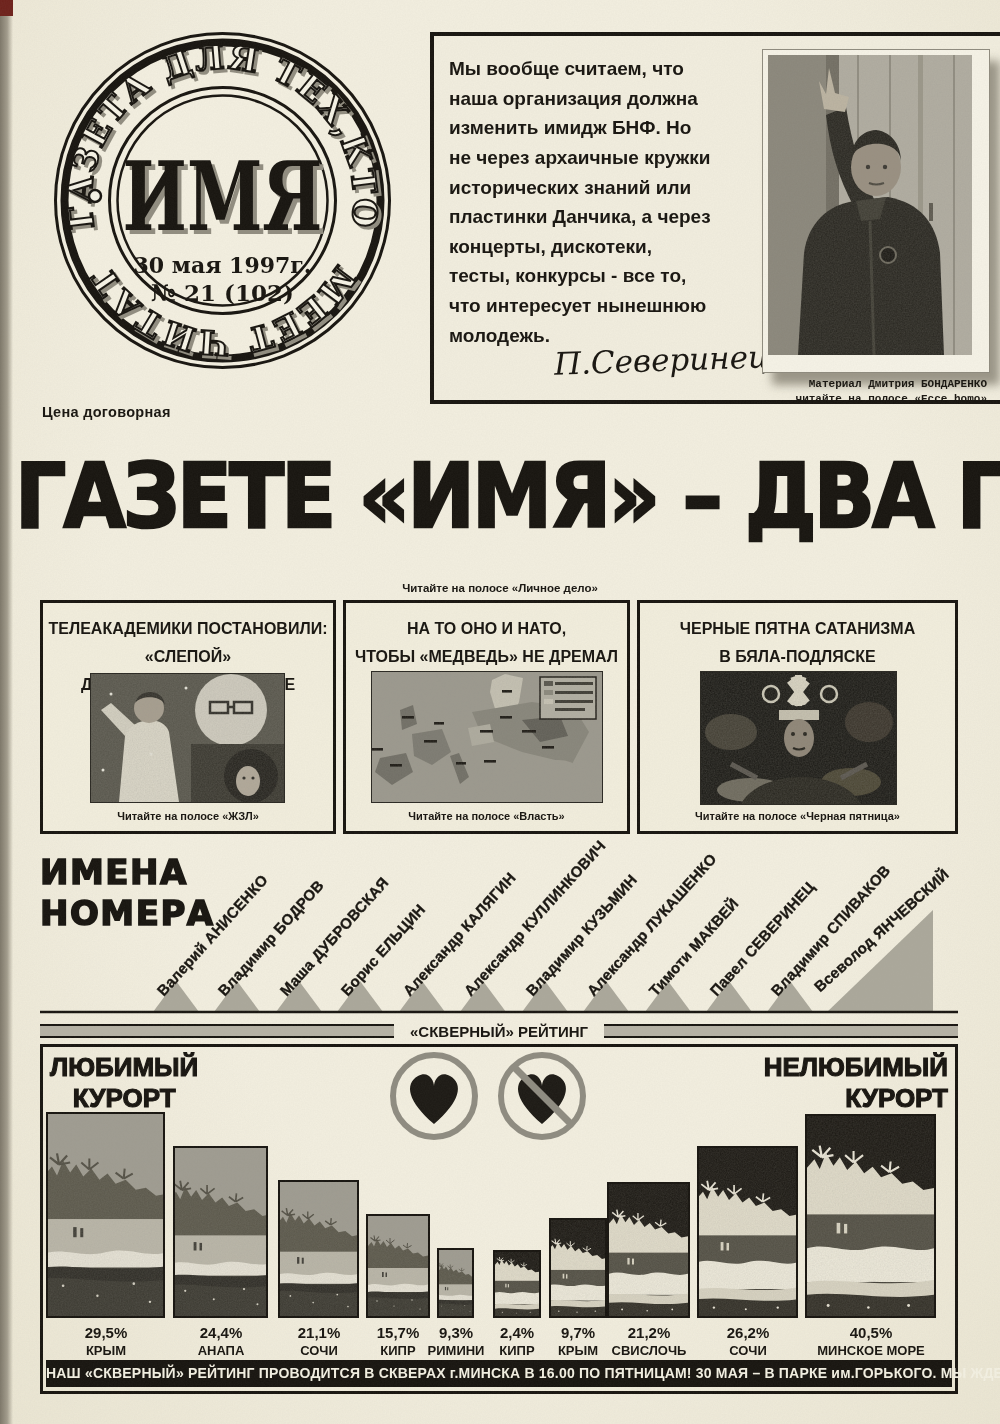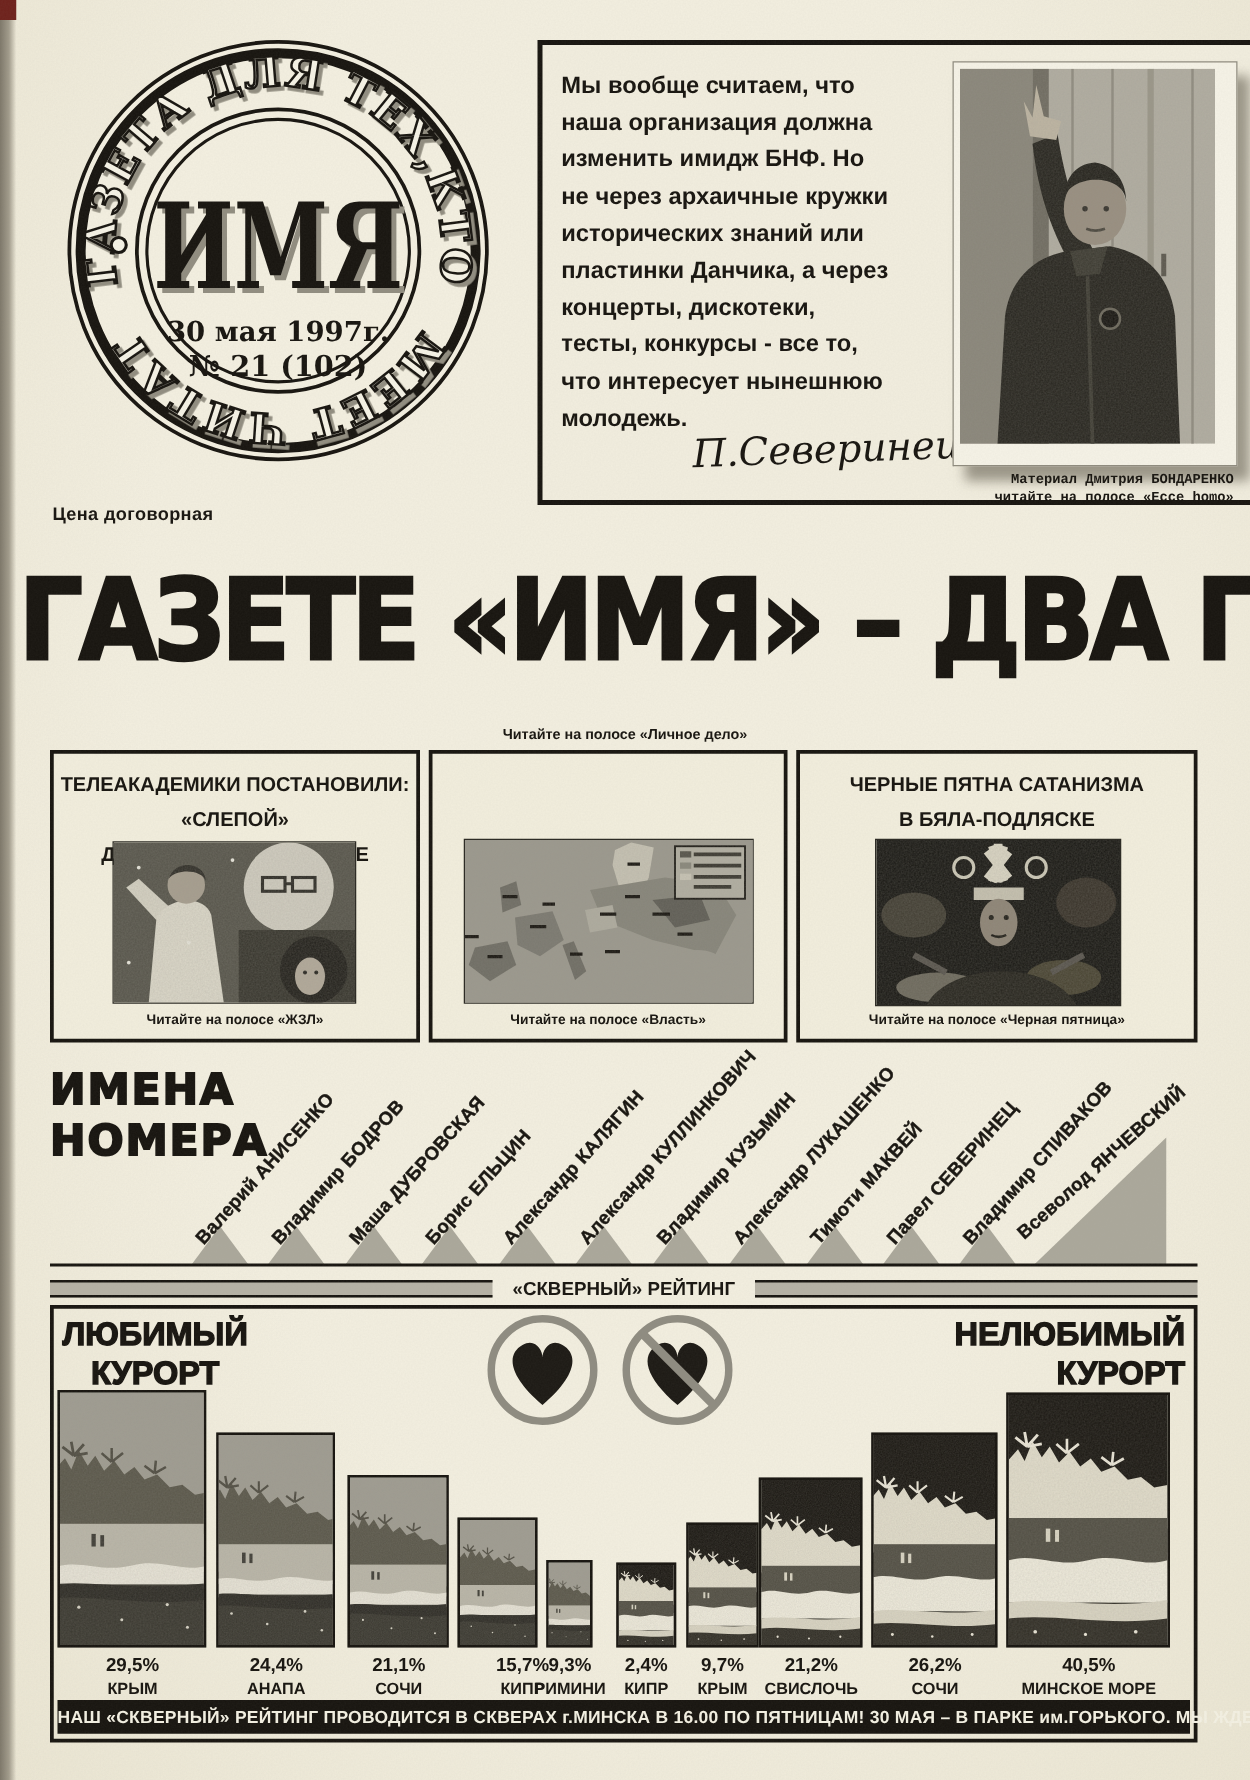--- a/index.html
+++ b/index.html
@@ -188,20 +188,24 @@
       <circle cx="20" cy="20" r="1.5" fill="#eceadf"></circle>
         <circle cx="95" cy="14" r="1.5" fill="#eceadf"></circle>
       <circle cx="60" cy="80" r="1.5" fill="#eceadf"></circle>
         <circle cx="12" cy="96" r="1.5" fill="#eceadf"></circle>
       <rect width="193" height="128" filter="url(#grainF)" opacity="0.5"></rect>
     </svg>
     <div class="tcap">Читайте на полосе «ЖЗЛ»</div>
   </div>
 
   <div class="abs tbox t2">
+    <div class="ttitle">
+      <div>НА ТО ОНО И НАТО,</div>
+      <div>ЧТОБЫ «МЕДВЕДЬ» НЕ ДРЕМАЛ</div>
+    </div>
     <svg class="tphoto" style="left:25px;top:68px" width="230" height="130" viewBox="0 0 230 130">
       <rect width="230" height="130" fill="#9c998e"></rect>
       <path d="M120,8 L133,2 L151,6 L147,30 L136,54 L124,40 L118,20 Z" fill="#c7c3b4"></path>
       <path d="M28,38 L41,33 L45,52 L30,58 Z" fill="#6f6d64"></path>
       <path d="M8,86 L34,81 L41,100 L20,113 L3,100 Z" fill="#6f6d64"></path>
       <path d="M40,62 L70,57 L79,80 L60,93 L42,84 Z" fill="#7b7970"></path>
       <path d="M78,84 L87,81 L97,105 L88,112 Z" fill="#6f6d64"></path>
       <path d="M100,40 L160,30 L202,36 L217,60 L200,92 L150,80 L110,64 Z" fill="#87857a"></path>
       <path d="M150,48 L188,44 L196,64 L168,70 Z" fill="#5f5d55"></path>
       <path d="M96,56 L118,52 L122,70 L100,74 Z" fill="#b0ada0"></path>
@@ -387,21 +391,21 @@
       <div class="n">КРЫМ</div>
     </div>
   <div class="abs blab" style="left:151px">
     <div class="p">24,4%</div>
       <div class="n">АНАПА</div>
     </div>
   <div class="abs blab" style="left:249px">
     <div class="p">21,1%</div>
       <div class="n">СОЧИ</div>
     </div>
-  <div class="abs blab" style="left:348px">
+  <div class="abs blab" style="left:328px">
     <div class="p">15,7%</div>
       <div class="n">КИПР</div>
     </div>
   <div class="abs blab" style="left:386px">
     <div class="p">9,3%</div>
       <div class="n">РИМИНИ</div>
     </div>
   <div class="abs blab" style="left:447px">
     <div class="p">2,4%</div>
       <div class="n">КИПР</div>

